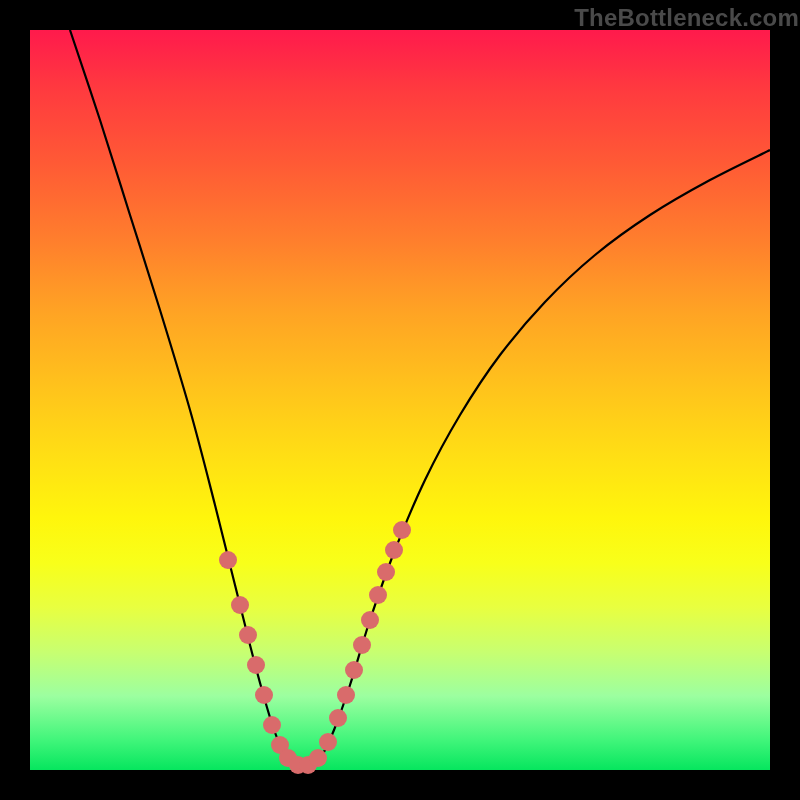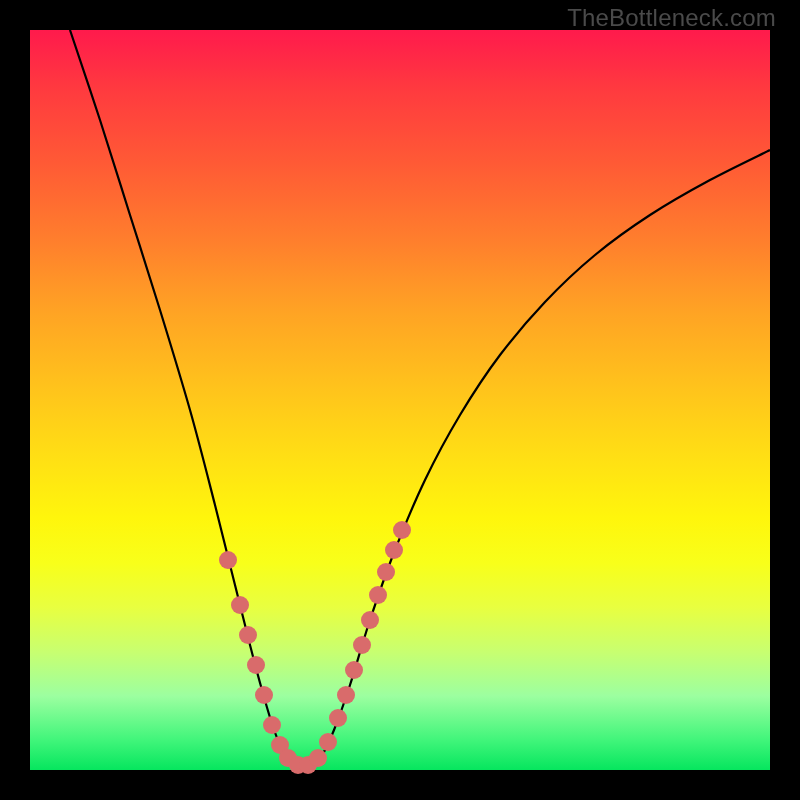--- a/index.html
+++ b/index.html
@@ -35,24 +35,24 @@
       #f8ff1a 72%,
       #e8ff40 78%,
       #c8ff70 84%,
       #9cffa0 90%,
       #40f57a 96%,
       #06e65e 100%);
   }
   .watermark {
     position: absolute;
     top: 4px;
-    right: 24px;
+    right: 1px;
     color: #4a4a4a;
     font-size: 24px;
-    font-weight: 400;
+    font-weight: 700;
     letter-spacing: 0.2px;
     user-select: none;
   }
   svg.overlay {
     position: absolute;
     left: 0;
     top: 0;
     width: 740px;
     height: 740px;
     overflow: visible;

